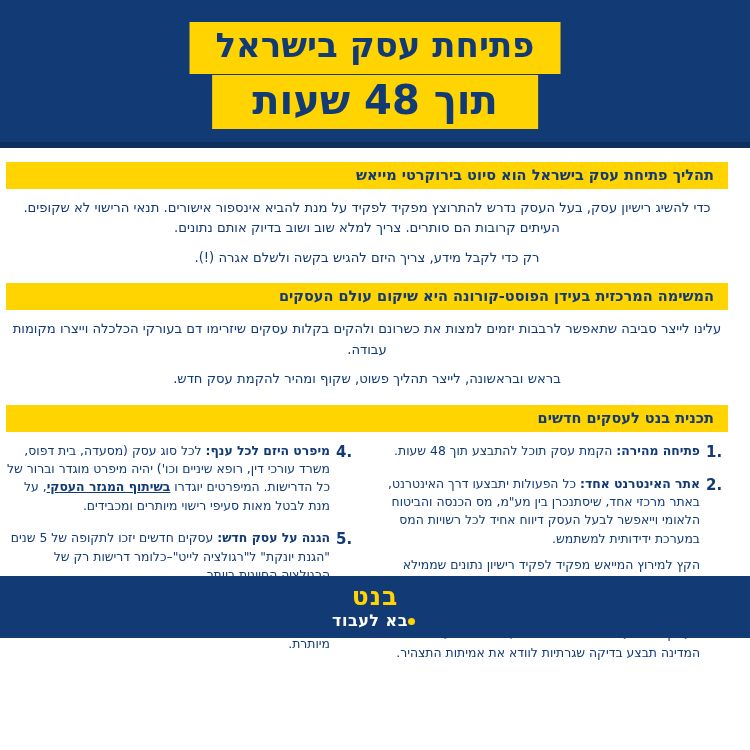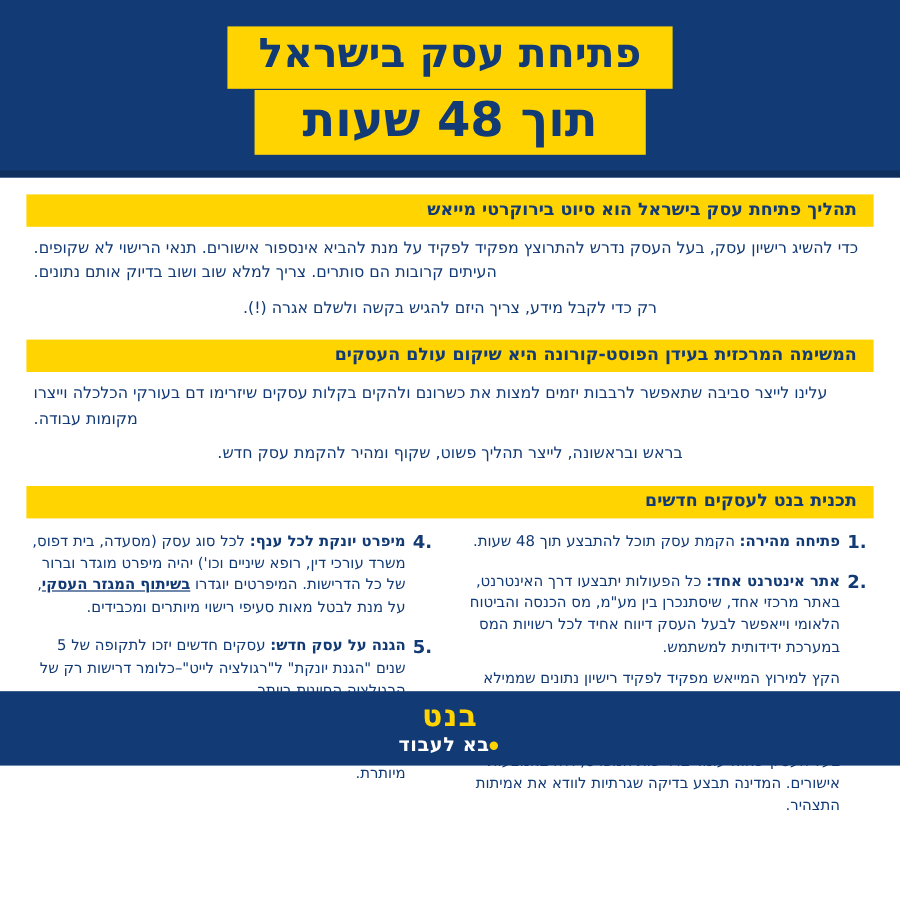--- a/index.html
+++ b/index.html
@@ -67,40 +67,40 @@
     left: 0;
     right: 0;
     bottom: 0;
     height: 6px;
     background: #0e2f5e;
   }
 
   
   .content {
     position: relative;
-    padding: 14px 22px 0 22px;
+    padding: 14px 22px 0 6px;
     box-sizing: border-box;
   }
 
   .section-bar {
     background: #ffd400;
     color: #123a75;
     font-size: 14.5px;
     font-weight: bold;
     text-align: right;
     padding: 5px 14px 6px 14px;
     margin: 0 0 9px 0;
     direction: rtl;
   }
 
   .para {
     color: #123a75;
     font-size: 13.2px;
     line-height: 1.55;
-    text-align: left;
+    text-align: center;
     direction: rtl;
     margin: 0 0 9px 0;
     padding: 0 6px;
   }
   .para.center {
     text-align: center;
   }
   .spacer-6 { height: 6px; }
 
   
@@ -239,40 +239,40 @@
         <div class="item">
           <div class="item-num">1.</div>
           <div class="item-body">
             <b>פתיחה מהירה:</b><span> הקמת עסק תוכל להתבצע תוך 48 שעות.</span>
           </div>
         </div>
 
         <div class="item">
           <div class="item-num">2.</div>
           <div class="item-body">
-            <b>אתר אינטרנט אחד:</b><span> כל הפעולות יתבצעו דרך האינטרנט, באתר מרכזי אחד, שיסתנכרן בין מע"מ, מס הכנסה והביטוח הלאומי וייאפשר לבעל העסק דיווח אחיד לכל רשויות המס במערכת ידידותית למשתמש.</span>
+            <b>אתר האינטרנט אחד:</b><span> כל הפעולות יתבצעו דרך האינטרנט, באתר מרכזי אחד, שיסתנכרן בין מע"מ, מס הכנסה והביטוח הלאומי וייאפשר לבעל העסק דיווח אחיד לכל רשויות המס במערכת ידידותית למשתמש.</span>
             <div class="sub-para">הקץ למירוץ המייאש מפקיד לפקיד רישיון נתונים שממילא קיימים אצל המדינה.</div>
           </div>
         </div>
 
         <div class="item">
           <div class="item-num">3.</div>
           <div class="item-body">
             <b>תצהיר בעל עסק:</b><span> עסקים חדשים יוקמו על בסיס תצהיר בעל העסק שהוא עומד בדרישות המפרט, ולא באמצעות אישורים. המדינה תבצע בדיקה שגרתיות לוודא את אמיתות התצהיר.</span>
           </div>
         </div>
 
       </div>
 
       <div class="col">
 
         <div class="item">
           <div class="item-num">4.</div>
           <div class="item-body">
-            <b>מיפרט יונקת לכל ענף:</b><span> לכל סוג עסק (מסעדה, בית דפוס, משרד עורכי דין, רופא שיניים וכו') יהיה מיפרט מוגדר וברור של כל הדרישות. המיפרטים יוגדרו </span><span class="u">בשיתוף המגזר העסקי</span><span>, על מנת לבטל מאות סעיפי רישוי מיותרים ומכבידים.</span>
+            <b>מיפרט היזם לכל ענף:</b><span> לכל סוג עסק (מסעדה, בית דפוס, משרד עורכי דין, רופא שיניים וכו') יהיה מיפרט מוגדר וברור של כל הדרישות. המיפרטים יוגדרו </span><span class="u">בשיתוף המגזר העסקי</span><span>, על מנת לבטל מאות סעיפי רישוי מיותרים ומכבידים.</span>
           </div>
         </div>
 
         <div class="item">
           <div class="item-num">5.</div>
           <div class="item-body">
             <b>הגנה על עסק חדש:</b><span> עסקים חדשים יזכו לתקופה של 5 שנים "הגנת יונקת" ל"רגולציה לייט"–כלומר דרישות רק של הרגולציה החיונית ביותר.</span>
           </div>
         </div>
 

